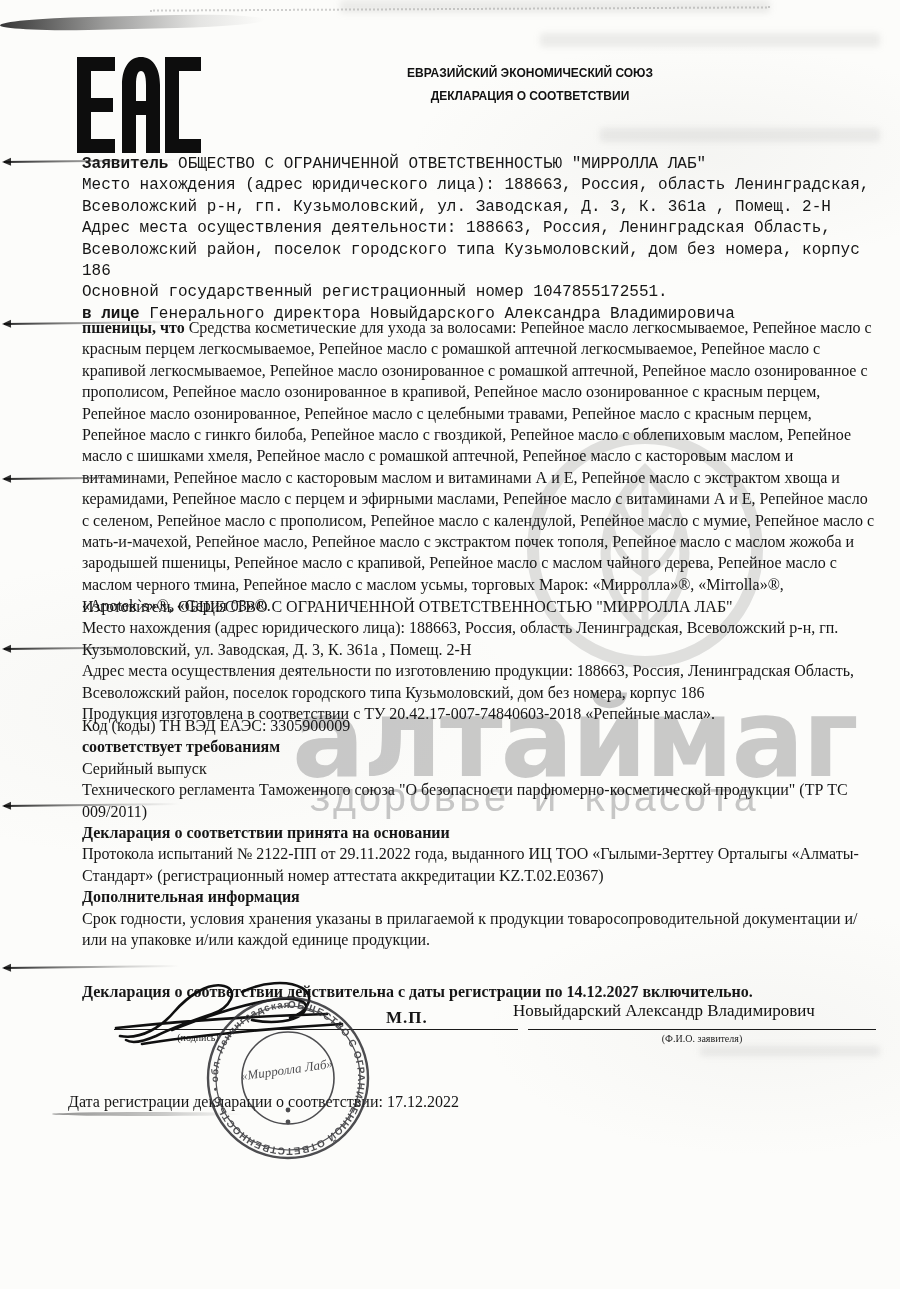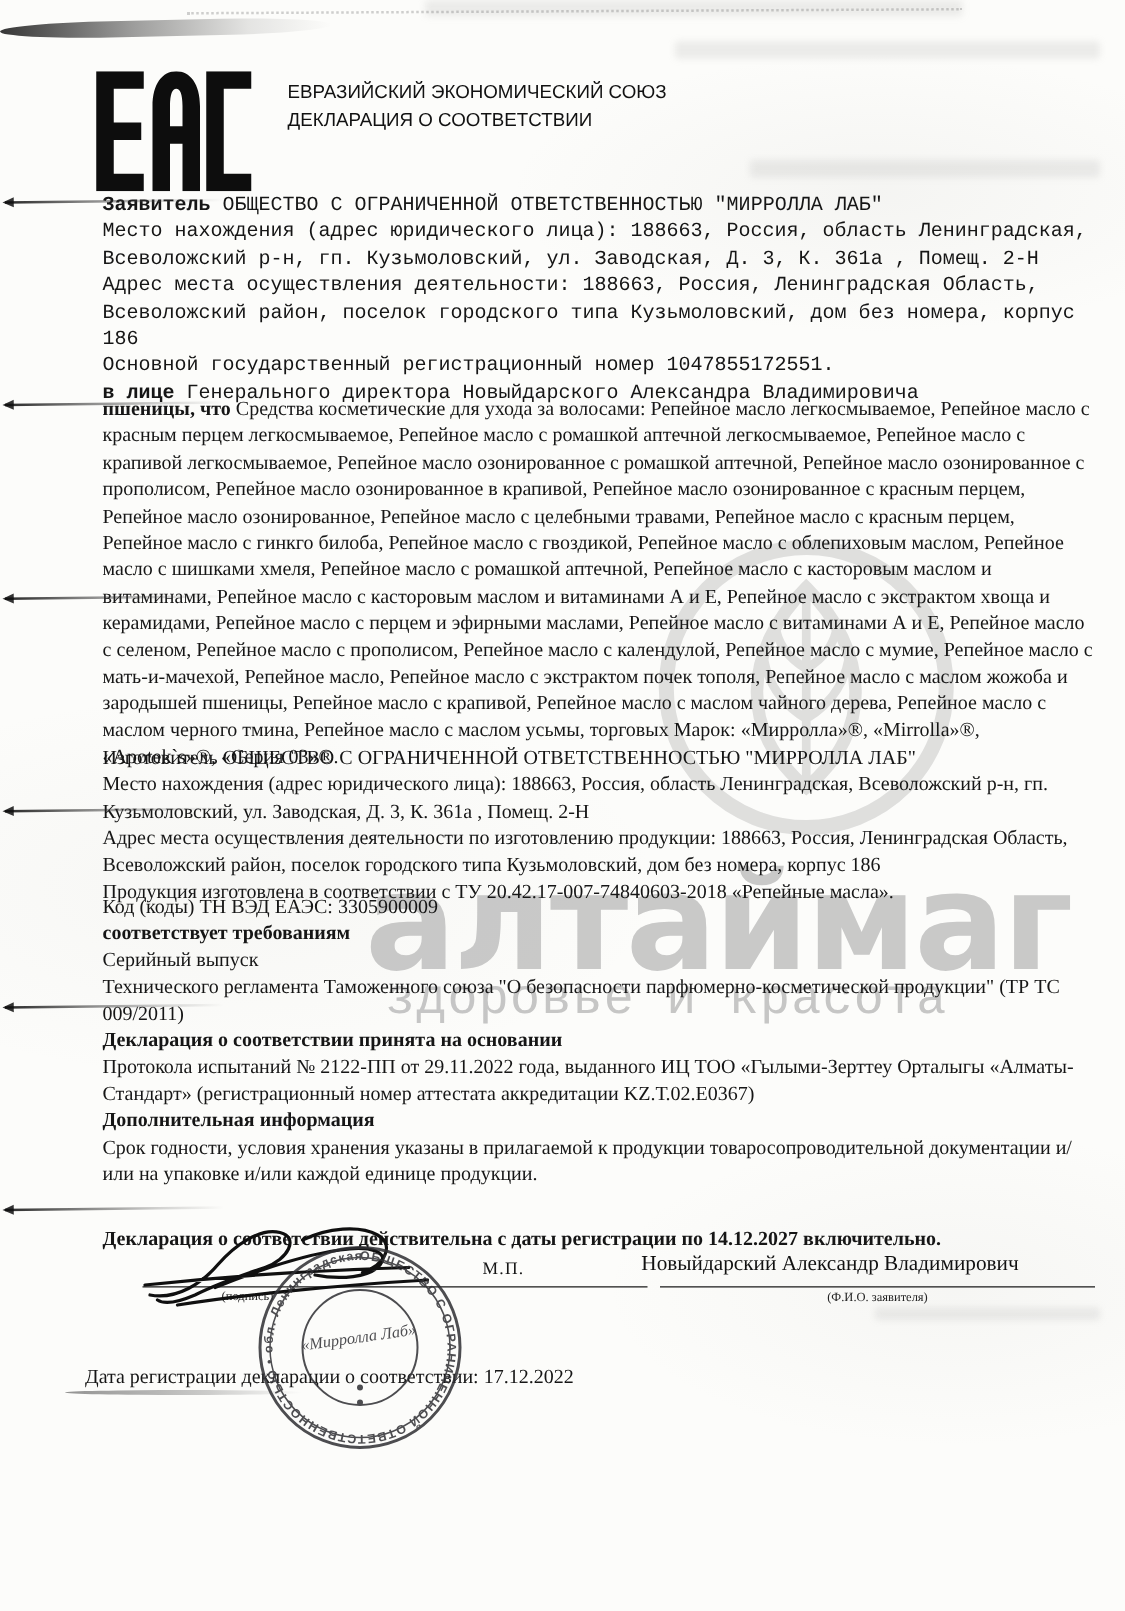--- a/index.html
+++ b/index.html
@@ -48,22 +48,22 @@
     border-right:9px solid rgba(15,15,15,.85);
   }
   .smudge-bottom{
     position:absolute;left:52px;top:1112px;width:190px;height:4px;z-index:4;
     background:linear-gradient(to right, rgba(60,60,60,.55), rgba(90,90,90,.3) 60%, transparent);
     border-radius:50%;
   }
   
   .eac{position:absolute;left:75px;top:57px;z-index:2;}
   .doc-title{
-    position:absolute;left:230px;top:62px;width:600px;z-index:2;
-    font-family:"Liberation Sans",sans-serif;font-weight:normal;font-size:15px;line-height:23px;
+    position:absolute;left:230px;top:62px;width:600px;z-index:2;text-align:center;
+    font-family:"Liberation Sans",sans-serif;font-weight:bold;font-size:12px;line-height:23px;
     color:#111;
   }
   
   .tblock{position:absolute;z-index:2;font-size:16px;line-height:21.4px;}
   .tblock b{font-weight:bold;}
   .applicant{left:82px;top:154px;width:792px;font-family:Liberation Mono, monospace;}
   .declares{left:82px;top:317px;width:794px;}
   .manufacturer{left:82px;top:596px;width:792px;}
   .details{left:82px;top:715px;width:800px;}
   .validity{left:82px;top:981px;width:800px;font-weight:bold;}
@@ -74,21 +74,21 @@
   .sig-caption{
     position:absolute;z-index:2;font-size:10px;color:#222;text-align:center;
     font-family:"Liberation Serif",serif;
   }
   .cap-podpis{left:138px;top:1032px;width:120px;}
   .cap-fio{left:528px;top:1033px;width:348px;}
   .fio-name{
     position:absolute;left:476px;top:1001px;width:376px;z-index:2;text-align:center;
     font-size:17px;color:#111;
   }
-  .mp{position:absolute;left:386px;top:1008px;z-index:2;font-size:14px;font-weight:normal;letter-spacing:1px;}
+  .mp{position:absolute;left:386px;top:1008px;z-index:2;font-size:17px;font-weight:bold;letter-spacing:1px;}
   .signature-svg{position:absolute;left:112px;top:978px;z-index:5;}
   .stamp-svg{position:absolute;left:202px;top:992px;z-index:5;opacity:.85;}
   
   .reg1{left:82px;top:1058px;width:800px;font-weight:bold;font-size:16.5px;}
   .reg2{left:68px;top:1091px;width:800px;font-weight:normal;font-size:16px;}
 </style>
 </head>
 <body>
 
 <div class="page">

